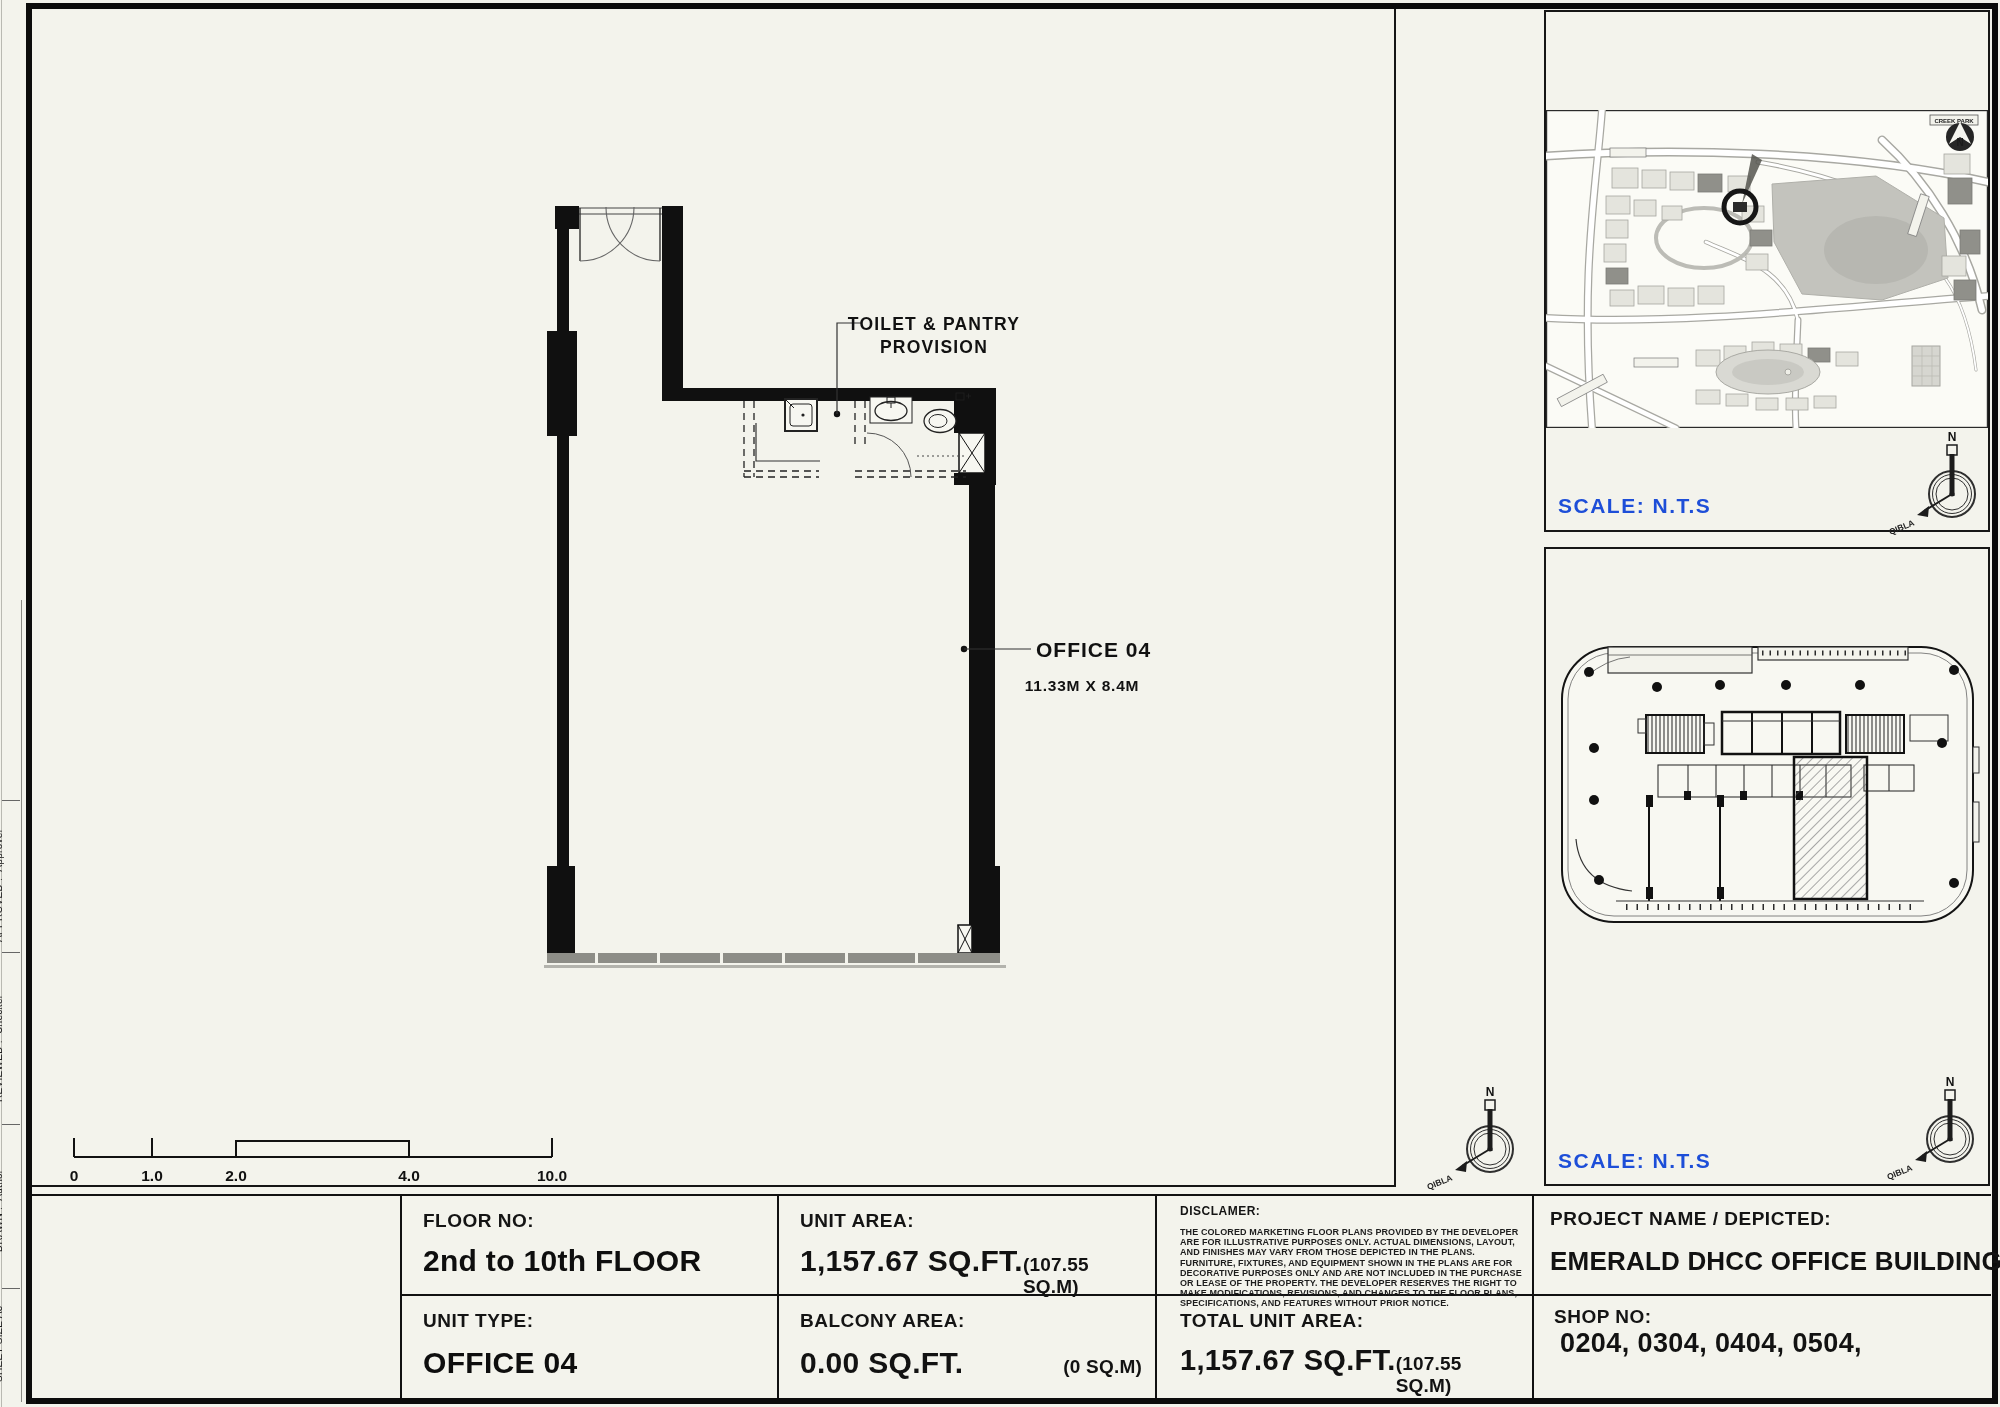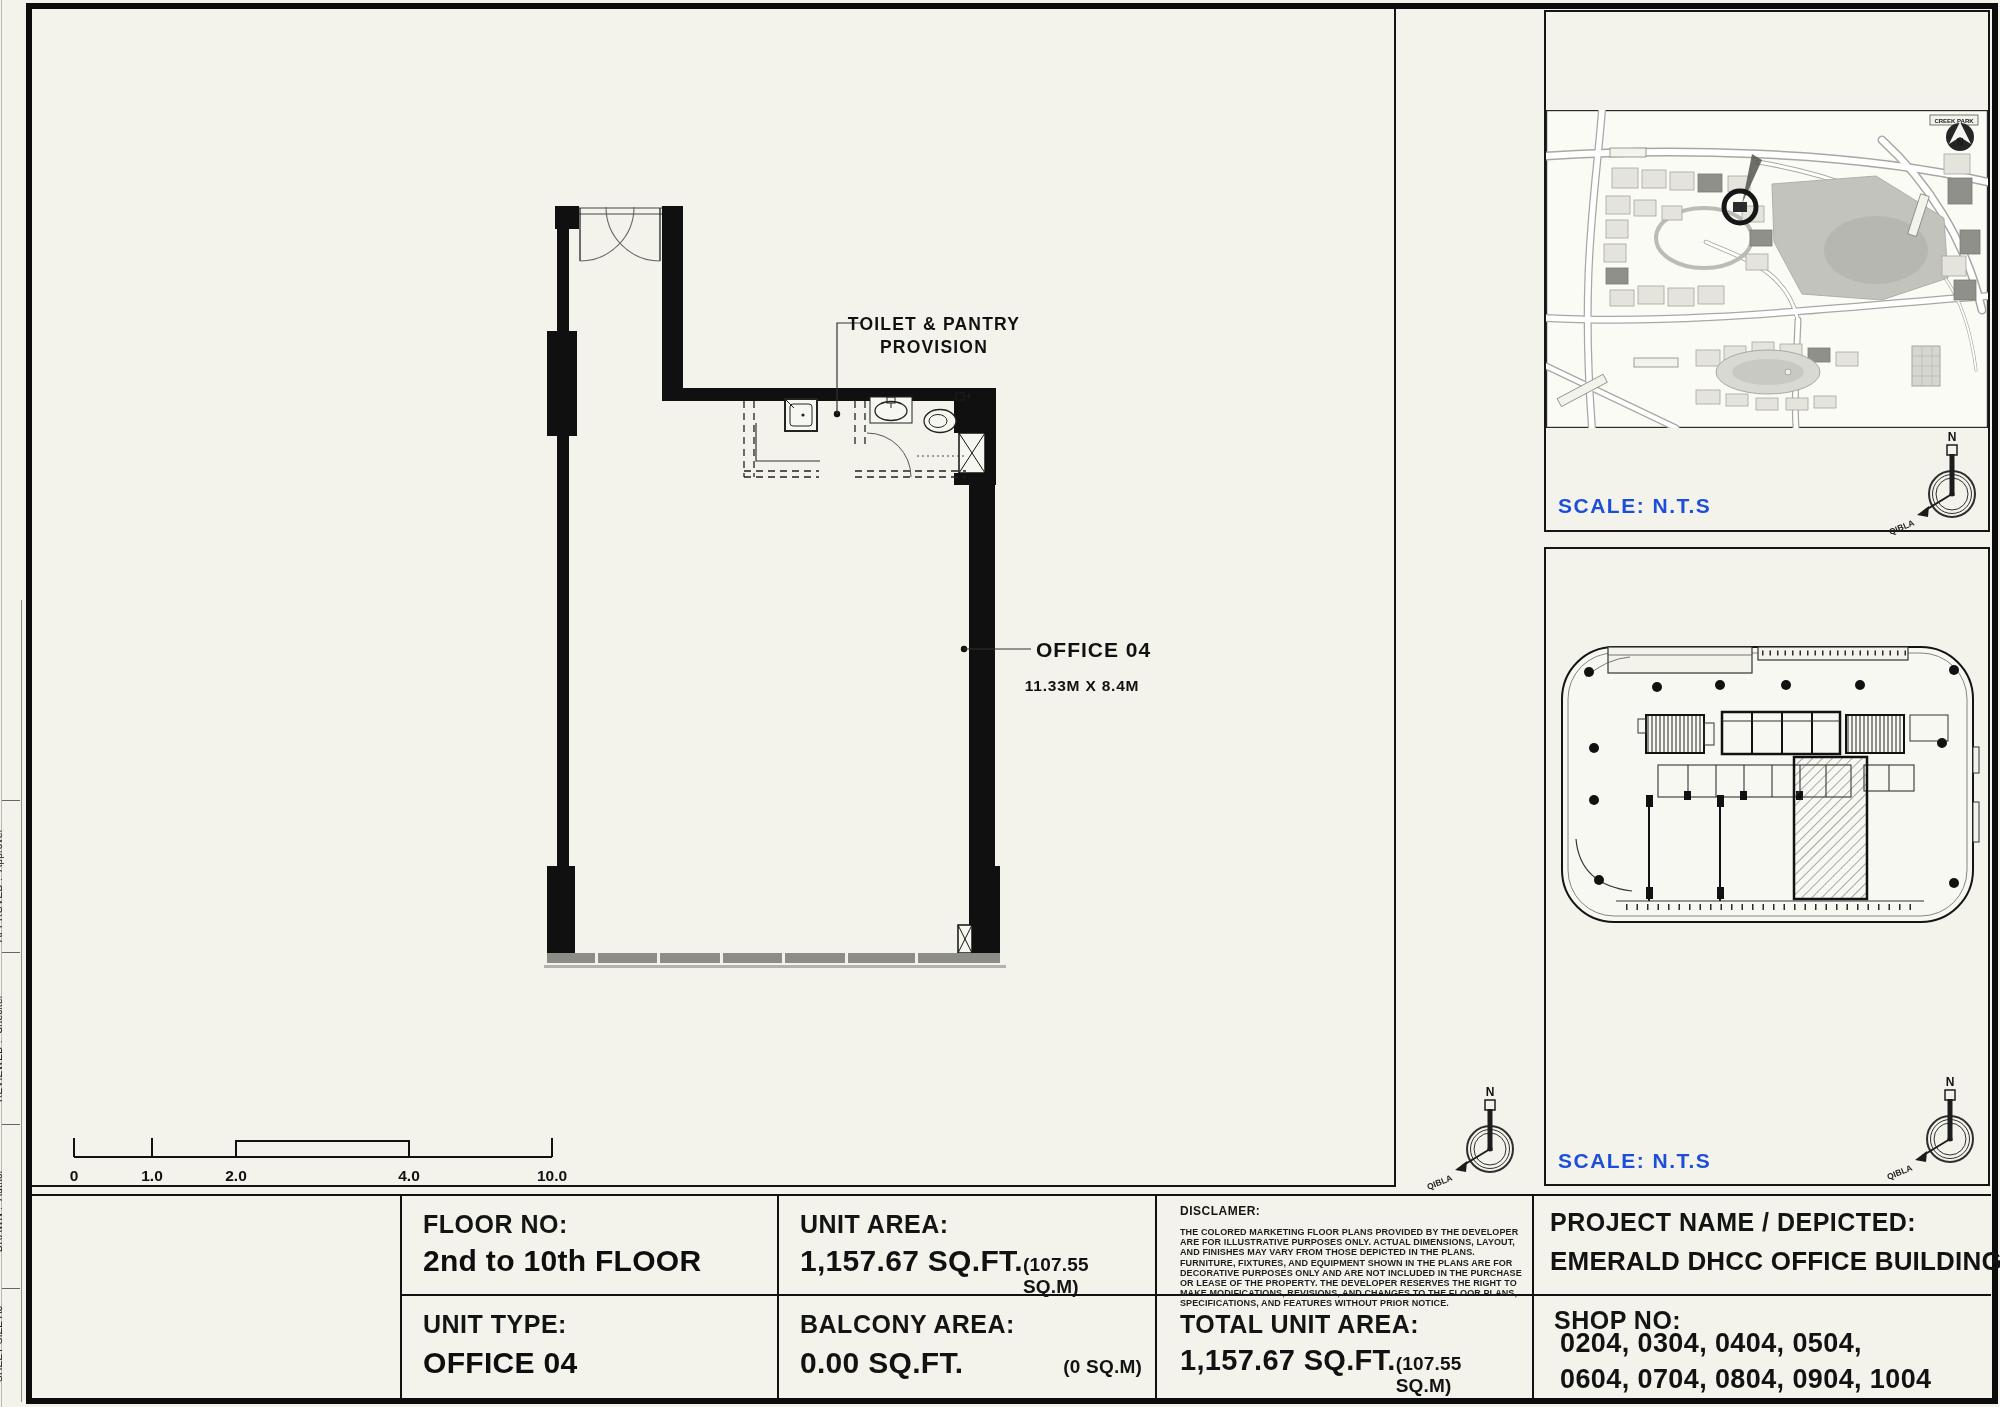--- a/index.html
+++ b/index.html
@@ -22,21 +22,21 @@
   .main-panel{left:32px;top:9px;width:1364px;height:1178px;border-right:2px solid #151515;border-bottom:2px solid #151515;box-sizing:border-box;}
   
   .panel-box{border:2px solid #161616;box-sizing:border-box;background:#f3f3ec;}
   .map-panel{left:1544px;top:10px;width:446px;height:522px;}
   .keyplan-panel{left:1544px;top:547px;width:446px;height:639px;}
   .scale-label{position:absolute;font-size:21px;font-weight:700;letter-spacing:1.5px;color:#1d4ed8;}
   
   .titleblock{left:32px;top:1194px;width:1959px;height:204px;border-top:2px solid #111;box-sizing:border-box;background:#f3f3ec;}
   .tb-vdiv{position:absolute;top:0;width:2px;height:100%;background:#111;}
   .tb-hdiv{position:absolute;left:368px;top:98px;width:1591px;height:2px;background:#111;}
-  .tb-label{position:absolute;font-size:25px;font-weight:700;letter-spacing:.5px;color:#141414;}
+  .tb-label{position:absolute;font-size:19px;font-weight:700;letter-spacing:.5px;color:#141414;}
   .tb-value{position:absolute;font-size:30px;font-weight:700;letter-spacing:.3px;color:#0e0e0e;white-space:nowrap;}
   .tb-metric{font-size:19px;font-weight:700;letter-spacing:.2px;}
   .tb-pair{position:absolute;display:flex;align-items:baseline;justify-content:space-between;}
   .tb-pair .v{font-size:30px;font-weight:700;letter-spacing:.3px;white-space:nowrap;}
   .disclaimer-p{position:absolute;width:352px;font-size:9px;line-height:10.2px;font-weight:700;color:#1d1d1d;letter-spacing:.1px;}
   .project-value{position:absolute;font-size:26px;font-weight:700;letter-spacing:.2px;white-space:nowrap;}
   .shop-line{position:absolute;font-size:27px;font-weight:700;letter-spacing:.4px;white-space:nowrap;}
   
   .logo-cell{position:absolute;left:0;top:0;width:368px;height:204px;display:flex;align-items:center;padding-left:42px;box-sizing:border-box;gap:13px;}
   .logo-bars{display:flex;flex-direction:column;gap:6px;}
@@ -432,14 +432,13 @@
   <div class="tb-pair" style="left:1148px;top:148px;width:340px">
     <span class="v" style="font-size:29px">1,157.67 SQ.FT.</span>
     <span class="tb-metric">(107.55 SQ.M)</span>
   </div>
 
   <div class="tb-label" style="left:1518px;top:12px">PROJECT NAME / DEPICTED:</div>
   <div class="project-value" style="left:1518px;top:50px">EMERALD DHCC OFFICE BUILDING</div>
 
   <div class="tb-label" style="left:1522px;top:110px">SHOP NO:</div>
   <div class="shop-line" style="left:1528px;top:132px">0204, 0304, 0404, 0504,</div>
-  <div class="shop-line" style="left:1528px;top:168px">0604, 0704, 0804, 0904, 1004</div>
 </div>
 
 </body></html>

